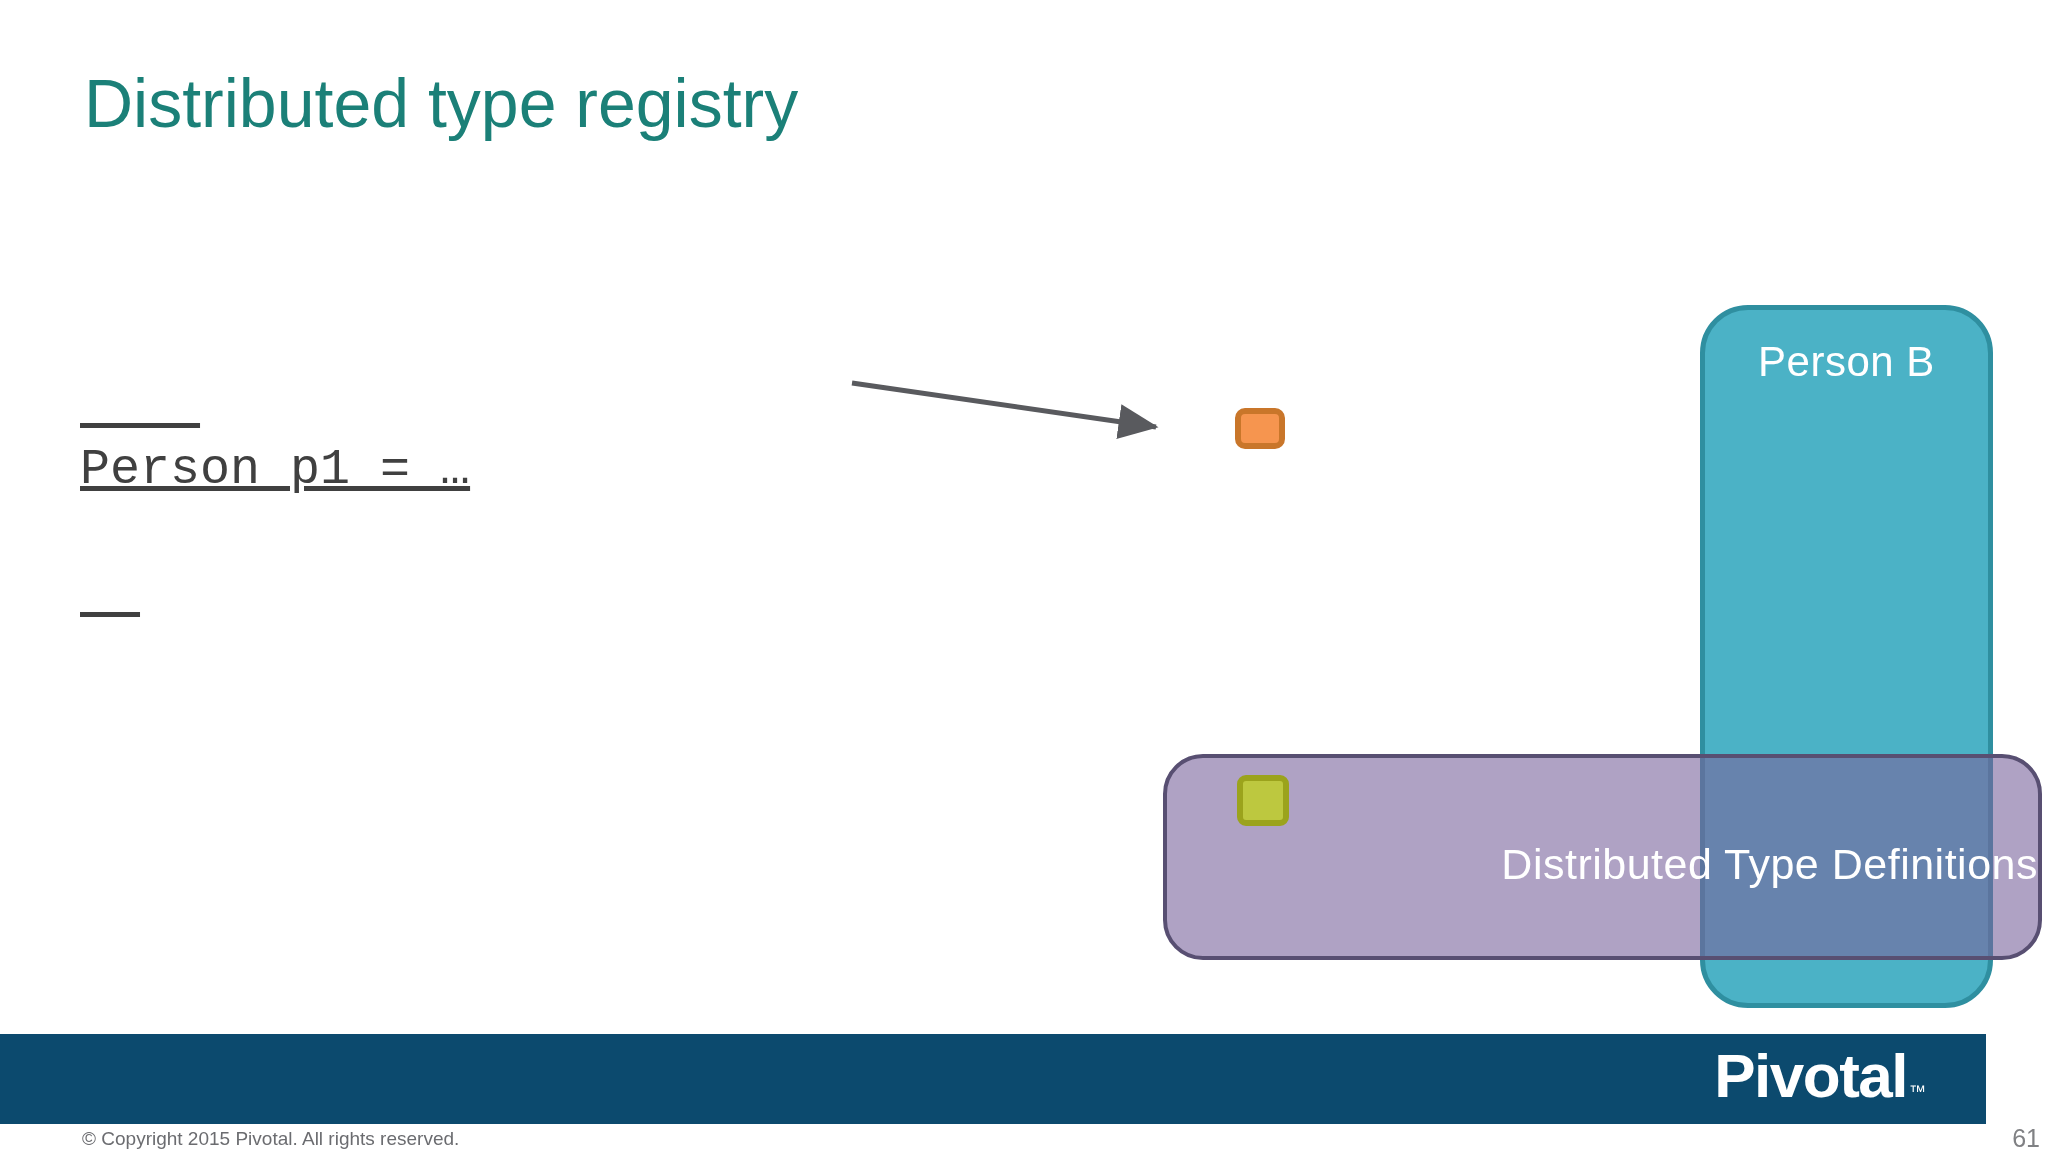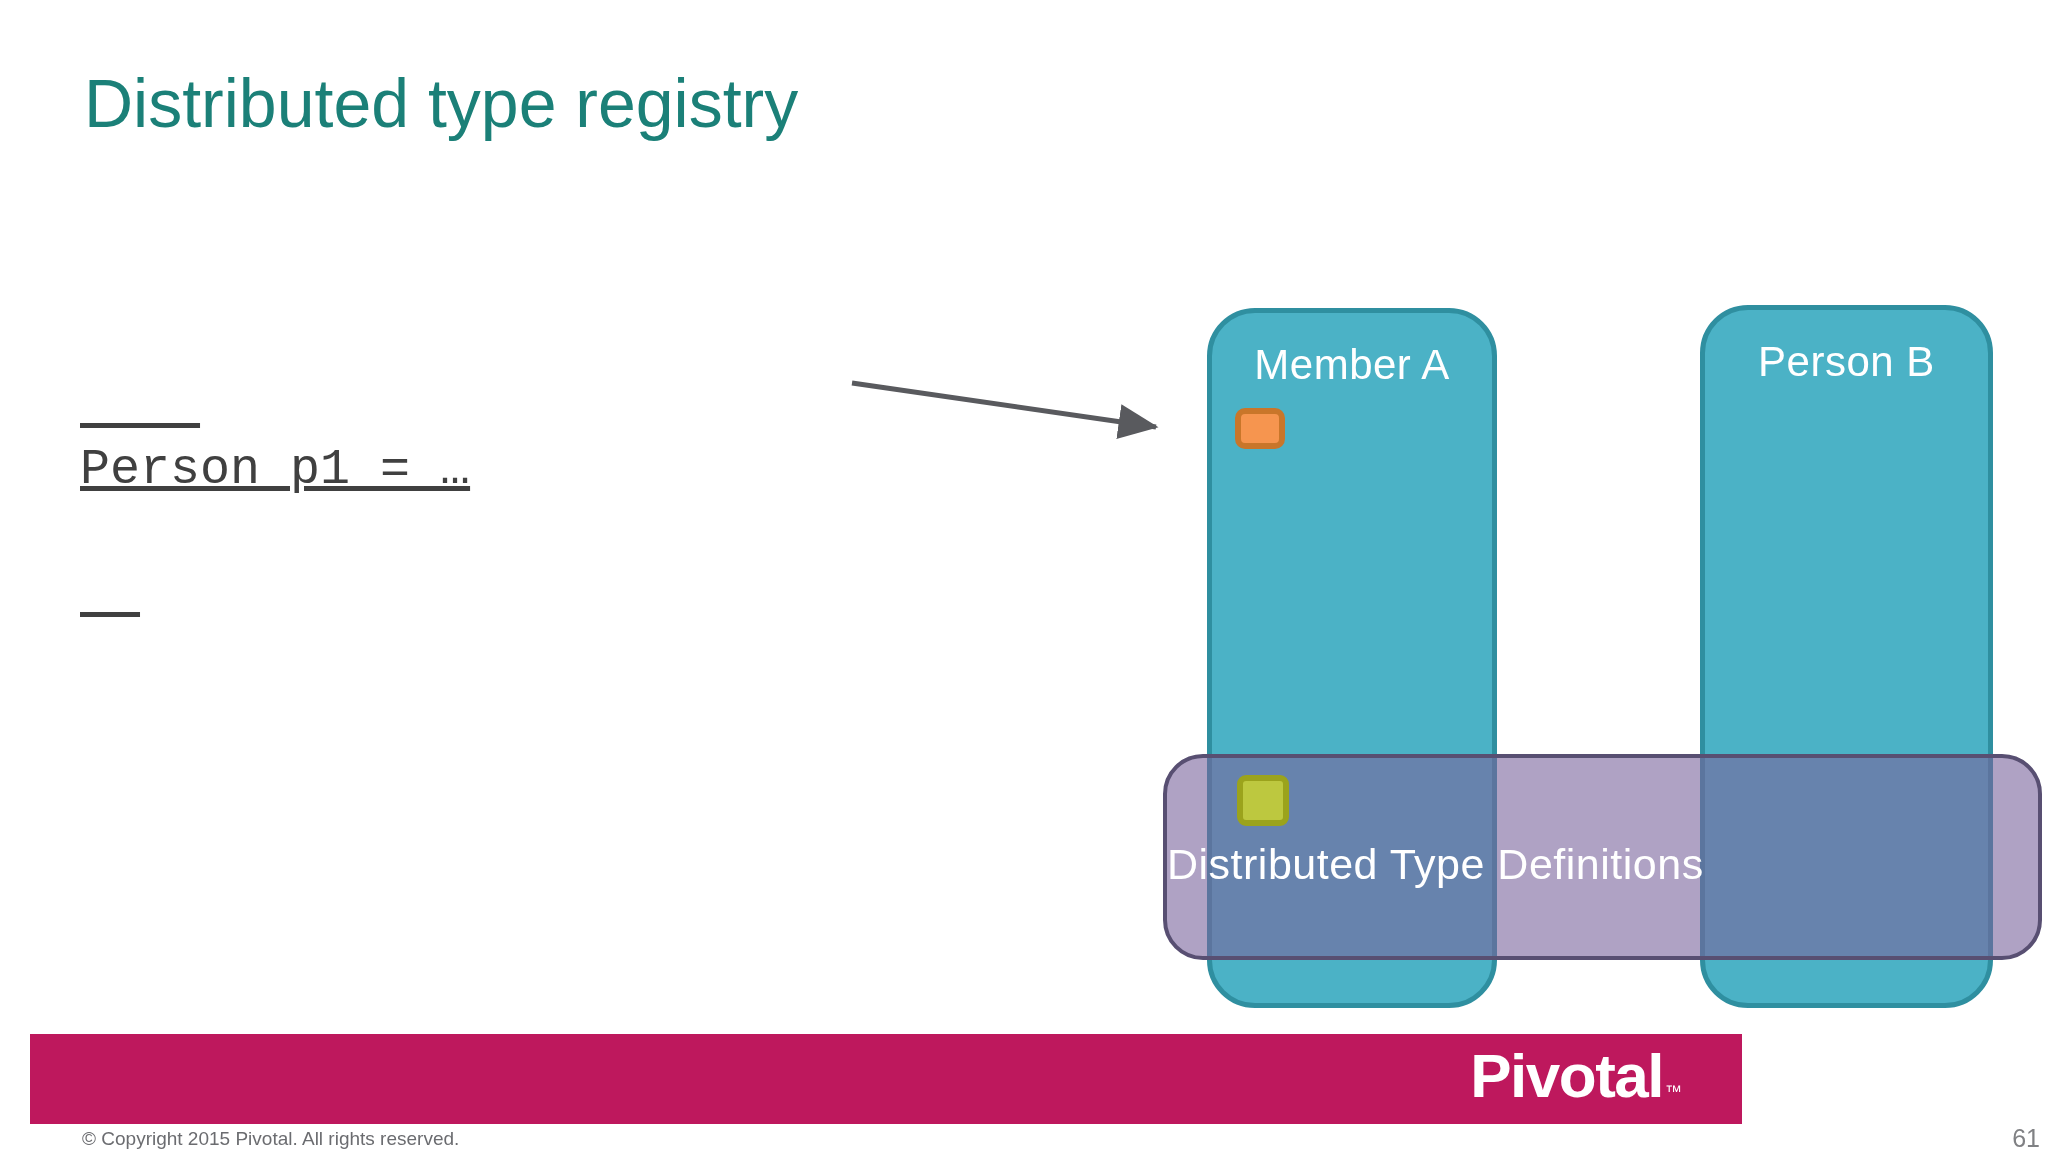--- a/index.html
+++ b/index.html
@@ -50,28 +50,28 @@
     background:#BDC83F; border:6px solid #9BA31C; border-radius:9px; z-index:4;
   }
 
   
   .band {
     position:absolute; left:1163px; top:754px; width:879px; height:206px;
     box-sizing:border-box;
     background:rgba(122,100,157,0.60);
     border:4px solid #584F72; border-radius:40px;
     z-index:3;
-    display:flex; align-items:center; justify-content:flex-start;
+    display:flex; align-items:center; justify-content:flex-end;
   }
   .band-label { color:#ffffff; font-size:43px; padding-top:14px; letter-spacing:0.5px; }
 
   
   .footer-bar {
-    position:absolute; left:0; top:1034px; width:1712px; height:90px;
-    background:#be185d; z-index:5;margin-left:30px;
+    position:absolute; left:0; top:1034px; width:1986px; height:90px;
+    background:#0c4a6e; z-index:5;
   }
   .logo {
     position:absolute; right:60px; top:11px;
     color:#ffffff; font-size:62px; font-weight:700; letter-spacing:-1.5px;
     line-height:1;
   }
   .logo .tm { font-size:17px; font-weight:400; letter-spacing:0; margin-left:2px; }
   .copyright {
     position:absolute; left:82px; top:1128px;
     font-size:19px; color:#6B6C70; z-index:6;
@@ -94,23 +94,20 @@
 
   <svg class="arrow-svg" viewBox="0 0 345 75" xmlns="http://www.w3.org/2000/svg">
     <defs>
       <marker id="ah" markerWidth="11" markerHeight="9" refX="7.5" refY="3.5" orient="auto" markerUnits="strokeWidth">
         <path d="M0,0 L8,3.5 L0,7 z" fill="#595A5E"></path>
       </marker>
     </defs>
     <line x1="12" y1="15" x2="316" y2="59" stroke="#595A5E" stroke-width="5" marker-end="url(#ah)"></line>
   </svg>
 
-  <div class="member member-a">
-    <div class="member-label">Member A</div>
-  </div>
 
   <div class="member member-b">
     <div class="member-label">Person B</div>
   </div>
 
   <div class="chip chip-orange"></div>
 
   <div class="band">
     <div class="band-label">Distributed Type Definitions</div>
   </div>

